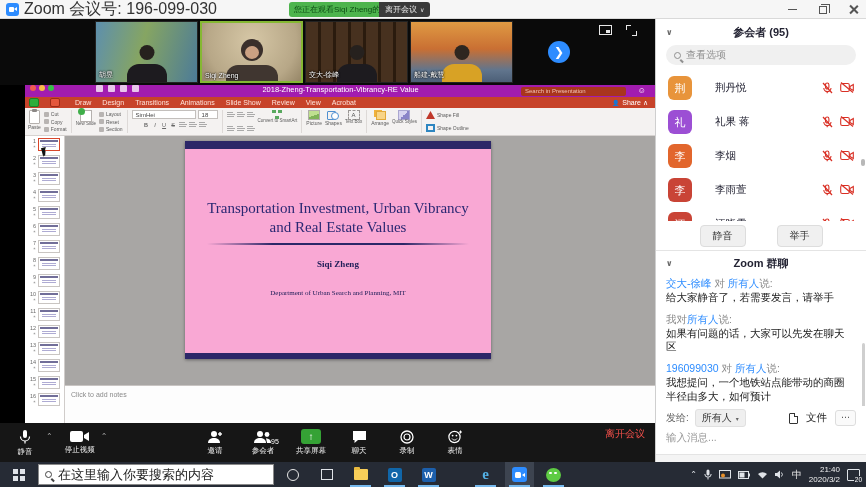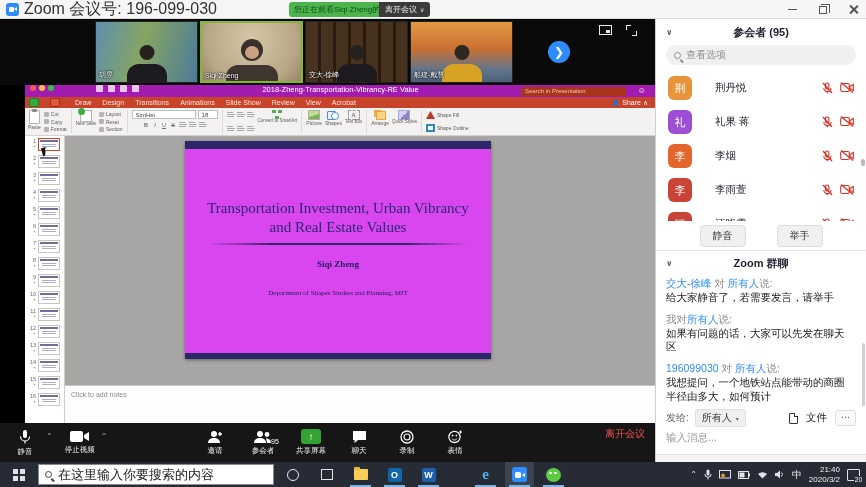--- a/index.html
+++ b/index.html
@@ -108,21 +108,21 @@
   .tnum .star { font-size:4px; color:#9a9a9a; }
   .tbox { width:22px; height:13px; background:#fff; border:1px solid #c9c5c2; position:relative; }
   .tbox:before { content:""; position:absolute; left:1px; right:1px; top:1px; height:1.5px; background:#35306e; opacity:.7; }
   .tbox:after { content:""; position:absolute; left:3px; right:3px; top:5px; height:3px; background:repeating-linear-gradient(#9a96c8 0 1px,transparent 1px 2px); opacity:.8; }
   .thumb-row.sel .tbox { border:1.5px solid #d8472b; }
   .cursor-arrow { position:absolute; left:17px; top:9px; width:0; height:0; border-left:5px solid #111; border-right:4px solid transparent; border-bottom:9px solid transparent; transform:rotate(-15deg); z-index:5; }
   .cursor-arrow:after { content:""; position:absolute; left:-4px; top:3px; width:2px; height:5px; background:#111; transform:rotate(20deg); }
 
   .canvas-wrap { flex:1; display:flex; flex-direction:column; background:#a8a6a4; }
   .canvas { flex:1; position:relative; overflow:hidden; }
-  .slide { position:absolute; left:120px; top:5px; width:306px; height:218px; background:#d946ef; box-shadow:0 1px 3px rgba(0,0,0,.4); }
+  .slide { position:absolute; left:120px; top:5px; width:306px; height:218px; background:#f9a8d4; box-shadow:0 1px 3px rgba(0,0,0,.4); }
   .slide .bar-top { position:absolute; left:0; top:0; right:0; height:8px; background:#2c2768; }
   .slide .bar-bot { position:absolute; left:0; bottom:0; right:0; height:6px; background:#2c2768; }
   .slide-title { position:absolute; left:10px; right:10px; top:58px; text-align:center; font-family:"Liberation Serif","DejaVu Serif",serif; font-size:15px; line-height:1.25; color:#2b2873; }
   .slide-rule { position:absolute; left:22px; right:22px; top:102px; height:2px; background:linear-gradient(90deg,rgba(44,39,104,0) 0%,#2c2768 25%,#2c2768 75%,rgba(44,39,104,0) 100%); }
   .slide-author { position:absolute; left:0; right:0; top:118px; text-align:center; font-family:"Liberation Serif","DejaVu Serif",serif; font-weight:bold; font-size:9px; color:#22205a; }
   .slide-affil { position:absolute; left:0; right:0; top:148px; text-align:center; font-family:"Liberation Serif","DejaVu Serif",serif; font-size:7px; color:#22205a; }
   .notes { height:44px; background:#fdfdfd; border-top:1px solid #c8c4c2; font-size:7px; color:#8a8a8a; padding:5px 0 0 6px; }
 
   .ppt-status { position:absolute; left:0; right:0; bottom:0; height:13px; background:#f1efee; border-top:1px solid #d6d2d0; display:flex; align-items:center; font-size:6.5px; color:#5a5a5a; padding:0 5px; }
   .st-left { display:flex; gap:14px; margin-left:42px; white-space:nowrap; }
@@ -548,21 +548,21 @@
 
      </div>
           </div>
         <div class="canvas-wrap">
           <div class="canvas">
             <div class="slide">
               <div class="bar-top"></div>
               <div class="slide-title">Transportation Investment, Urban Vibrancy and Real Estate Values</div>
               <div class="slide-rule"></div>
               <div class="slide-author">Siqi Zheng</div>
-              <div class="slide-affil">Department of Shapes Studies and Planning, MIT</div>
+              <div class="slide-affil">Department of Urban Search and Planning, MIT</div>
               <div class="bar-bot"></div>
             </div>
           </div>
           <div class="notes">Click to add notes</div>
         </div>
       </div>
 
       <div class="ppt-status">
         <div class="st-left">
           <span>Slide 1 of 45</span>

